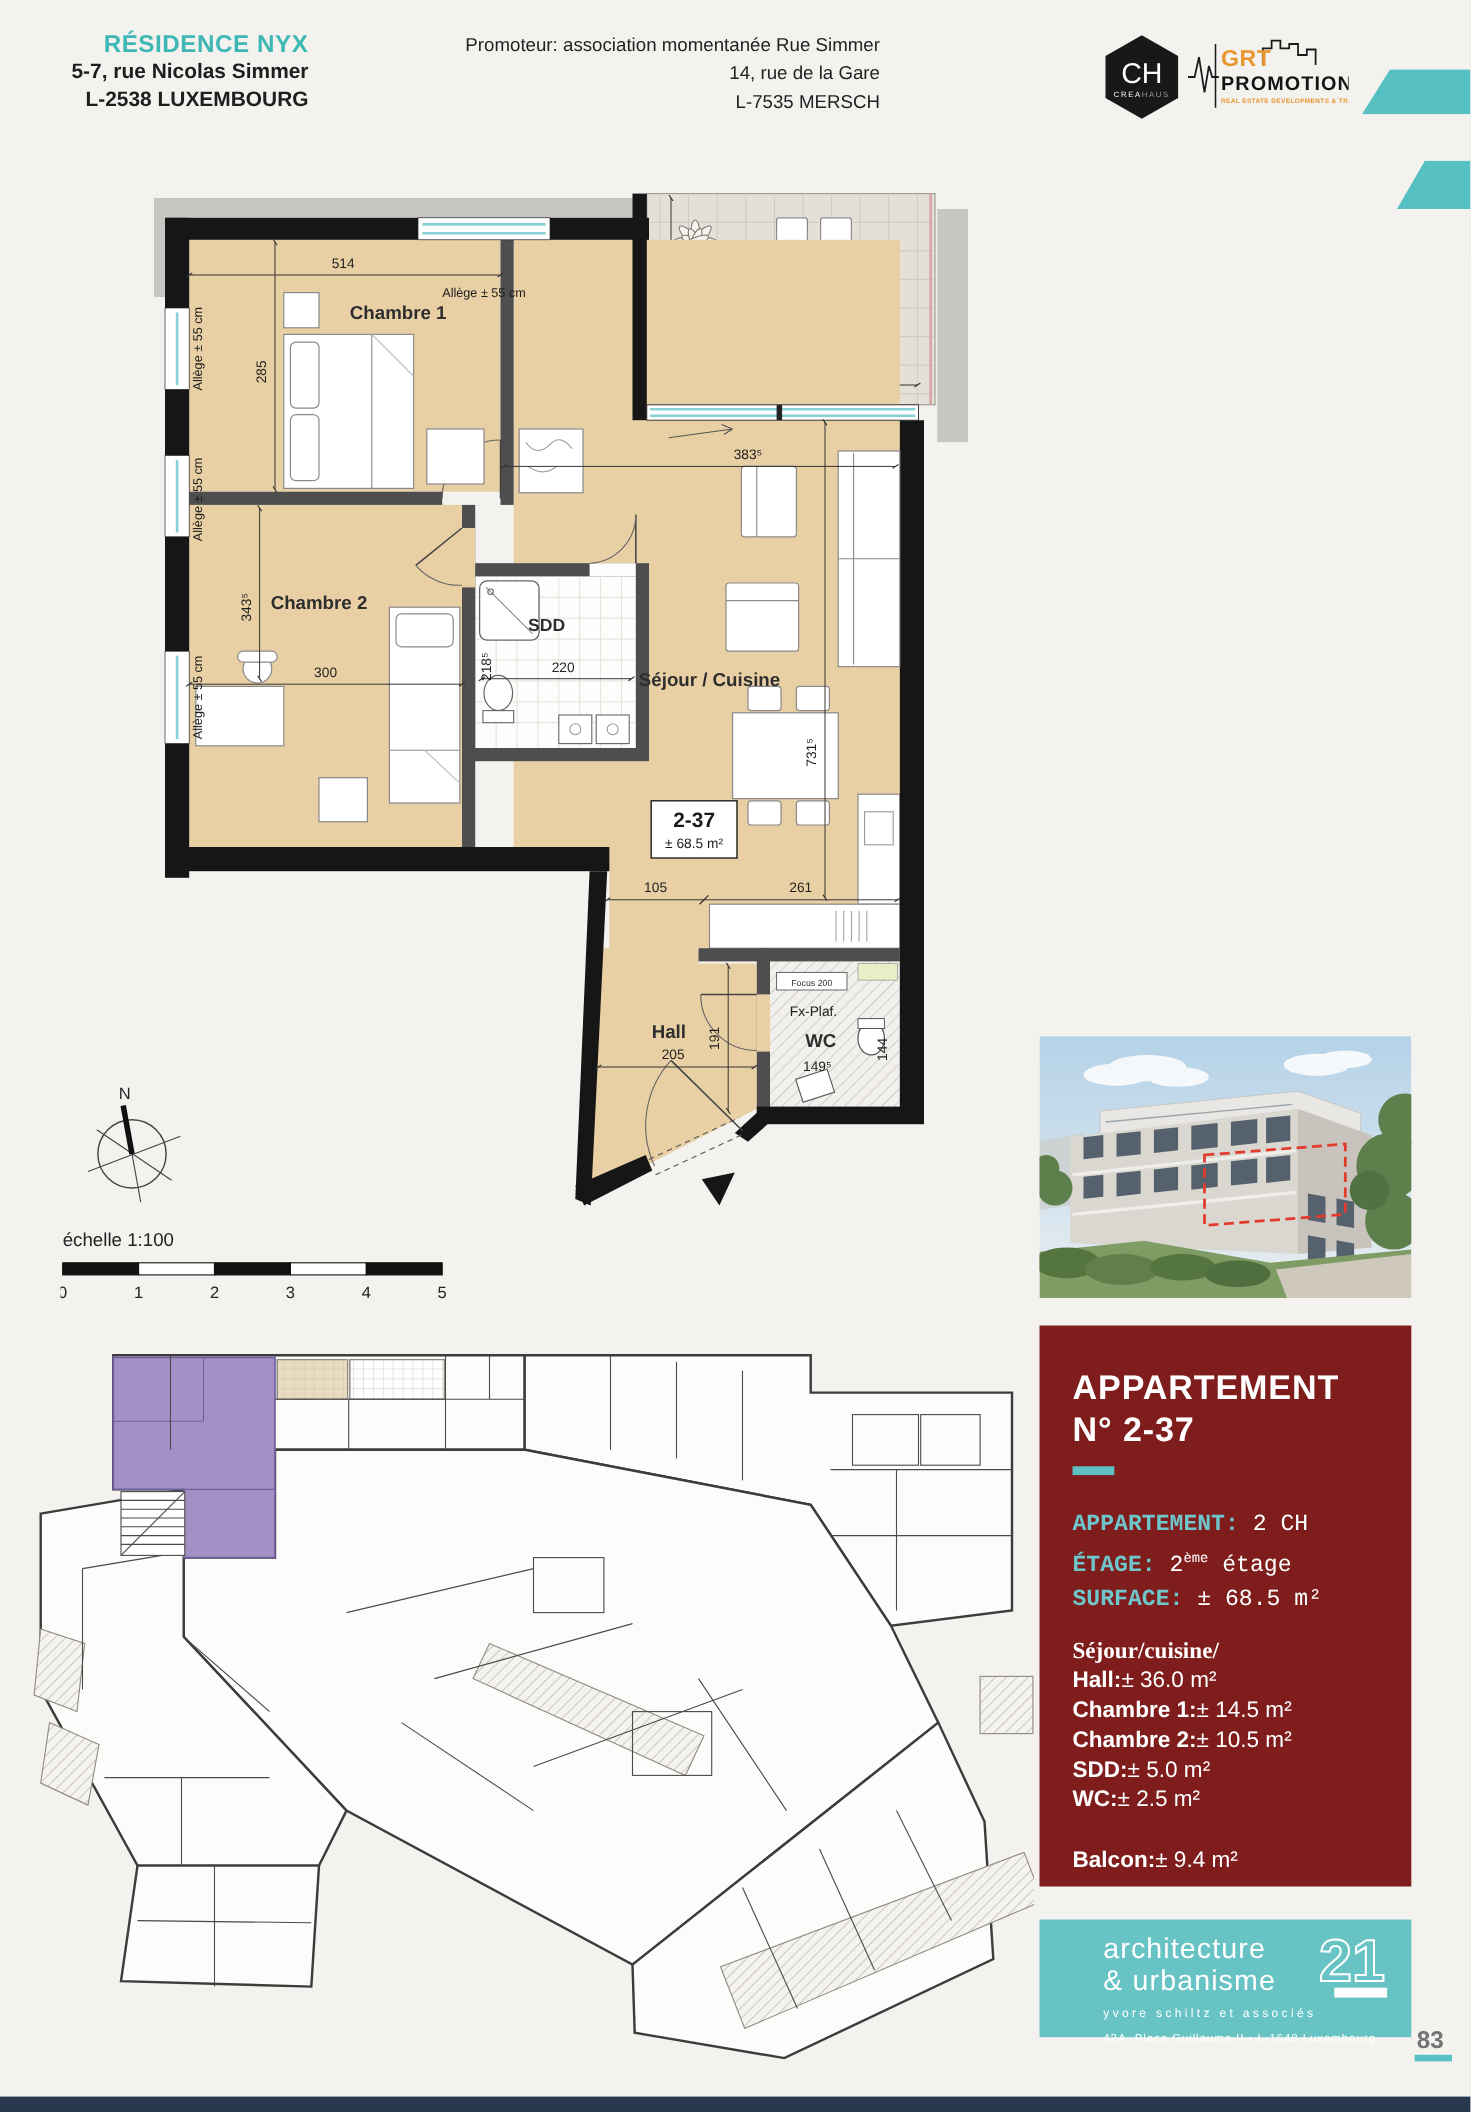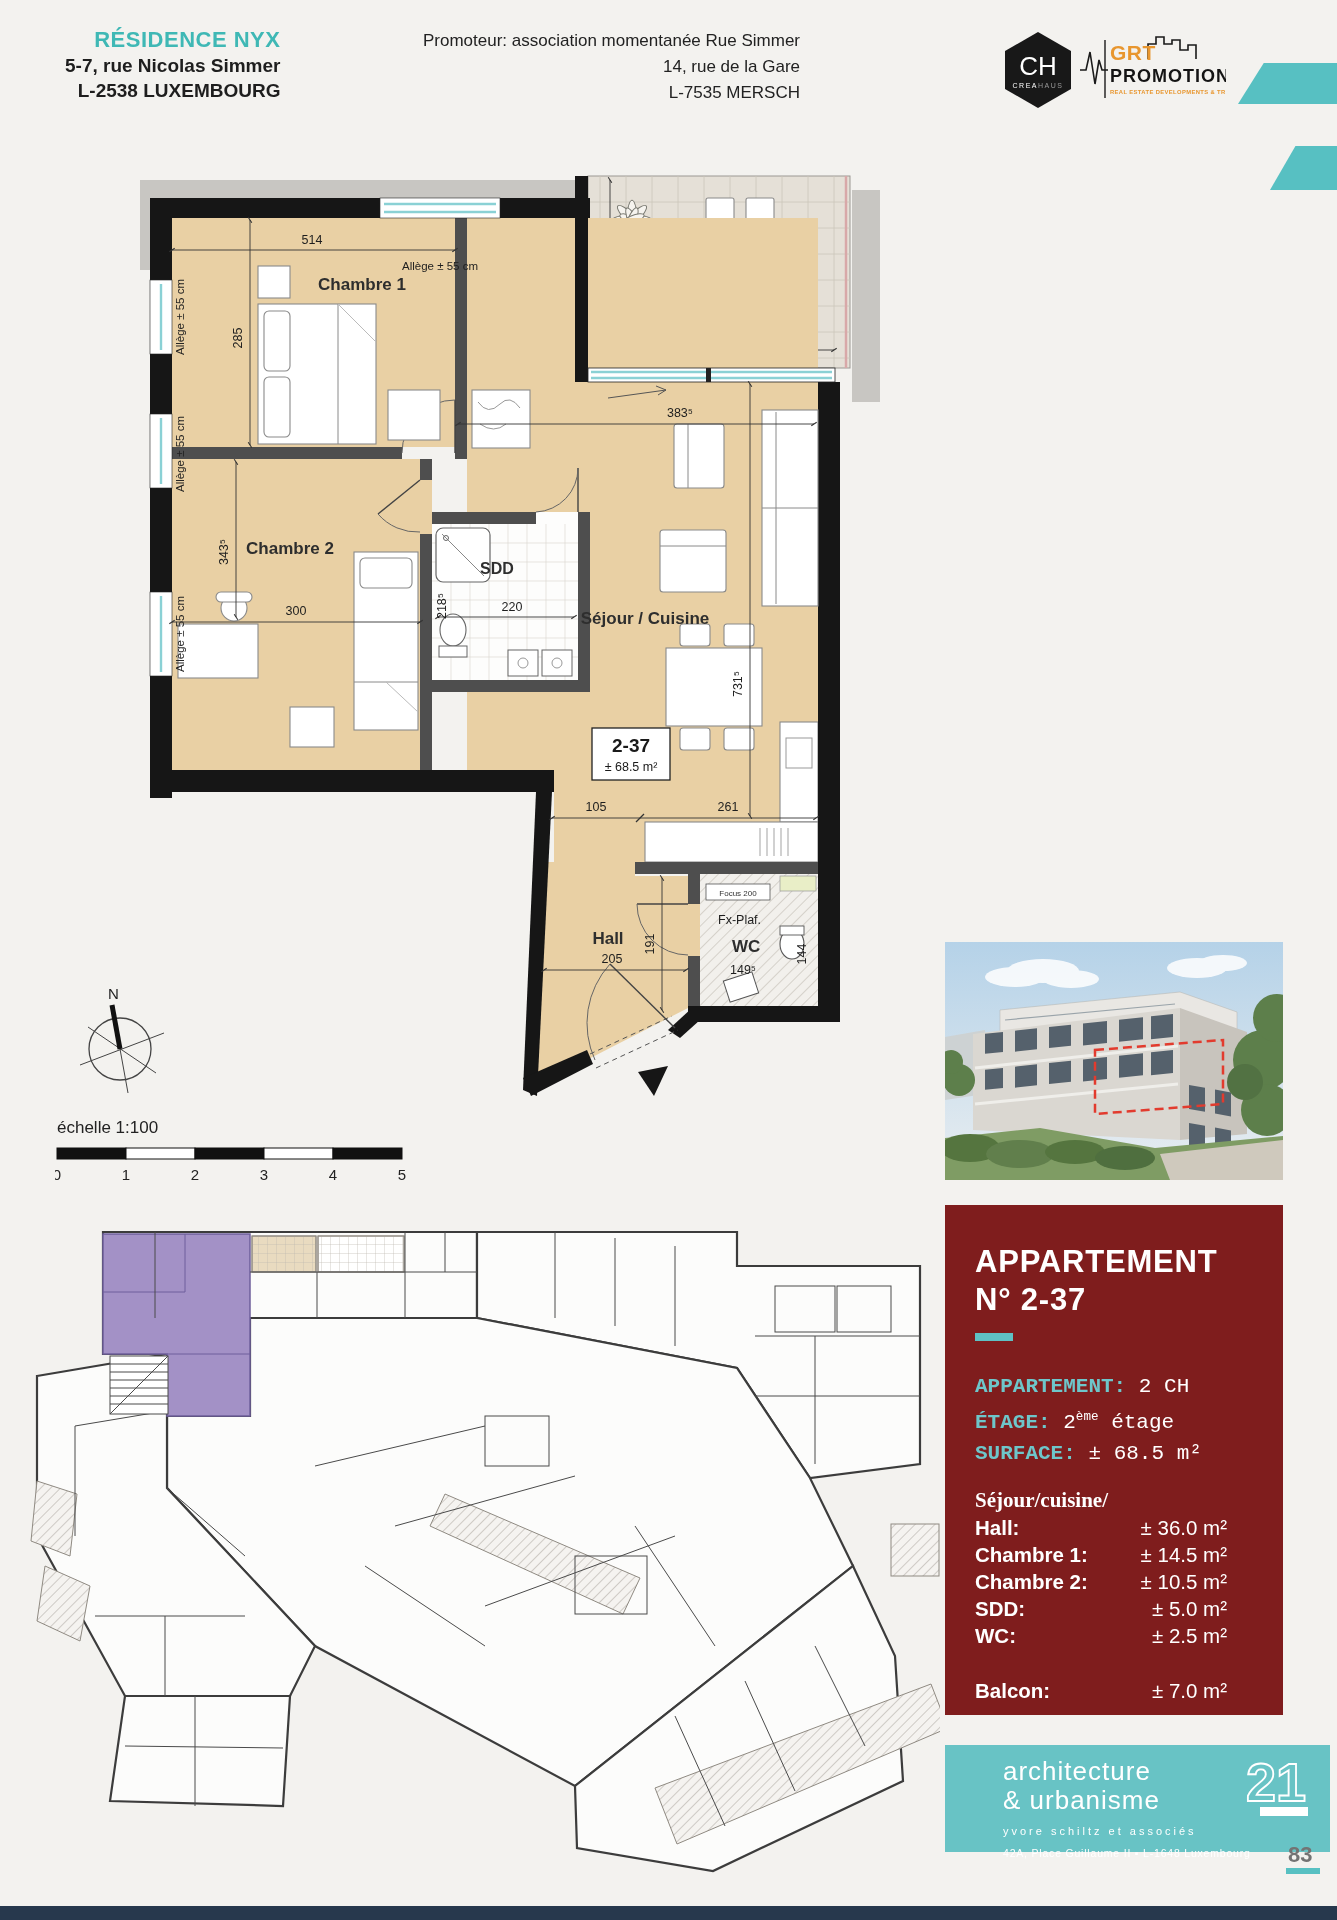--- a/index.html
+++ b/index.html
@@ -22,21 +22,21 @@
   .leaf{stroke:#444;stroke-width:1.4;}
   
   .scalelbl{font-size:17px;color:#222;}
   
   .panel{background:#7f1d1d;color:#fff;}
   .panel-title{font-size:31px;font-weight:bold;letter-spacing:.8px;line-height:38px;}
   .tealbar{background:#5fc1c4;width:38px;height:8px;}
   .spec{font-size:21px;line-height:31px;font-family:Liberation Mono, monospace;}
   .spec b{color:#6ec6ca;font-weight:bold;}
   .surf-title{font-size:21px;font-weight:bold;line-height:27px;font-family:Liberation Serif, serif;}
-  .surfrow{display:flex;justify-content:space-between;font-size:20.5px;line-height:27px;width:252px;}
+  .surfrow{display:flex;font-size:20.5px;line-height:27px;width:252px;}
   .surfrow .lb{font-weight:bold;}
   
   .archbox{background:#68c3c5;color:#fff;}
   .arch-line{font-size:26px;line-height:29px;letter-spacing:1px;}
   .arch-sub{font-size:11px;letter-spacing:3px;margin-top:10px;}
   .arch-addr{font-size:10.5px;letter-spacing:.8px;margin-top:10px;}
   .pagenum{color:#737373;font-size:22px;font-weight:bold;}
   .pagenum-bar{background:#57c0c2;width:34px;height:6px;}
   sup{font-size:60%;}
 </style>
@@ -406,26 +406,26 @@
       <div class="surfrow">
           <span class="lb">SDD:</span>
           <span>± 5.0 m²</span>
         </div>
       <div class="surfrow">
           <span class="lb">WC:</span>
           <span>± 2.5 m²</span>
         </div>
       <div class="surfrow" style="margin-top:28px;">
           <span class="lb">Balcon:</span>
-          <span>± 7.0 m²</span>
+          <span>± 9.4 m²</span>
         </div>
     </div>
   </div>
 
-  <div class="abs archbox" style="left:945px;top:1745px;width:385px;height:107px;">
+  <div class="abs archbox" style="left:945px;top:1745px;width:338px;height:107px;">
     <div class="abs" style="left:58px;top:12px;">
       <div class="arch-line"><span>architecture</span></div>
       <div class="arch-line"><span>&amp; urbanisme</span></div>
       <div class="arch-sub">yvore schiltz et associés</div>
       <div class="arch-addr">42A, Place Guillaume II  ▪  L-1648 Luxembourg</div>
     </div>
     <svg class="abs" style="right:16px;top:6px;" width="70" height="62" viewBox="0 0 70 62">
       <text x="2" y="50" font-size="54" font-weight="bold" fill="none" stroke="#ffffff" stroke-width="1.8">21</text>
     </svg>
     <div class="abs" style="right:22px;top:62px;width:48px;height:9px;background:#fff;"></div>

